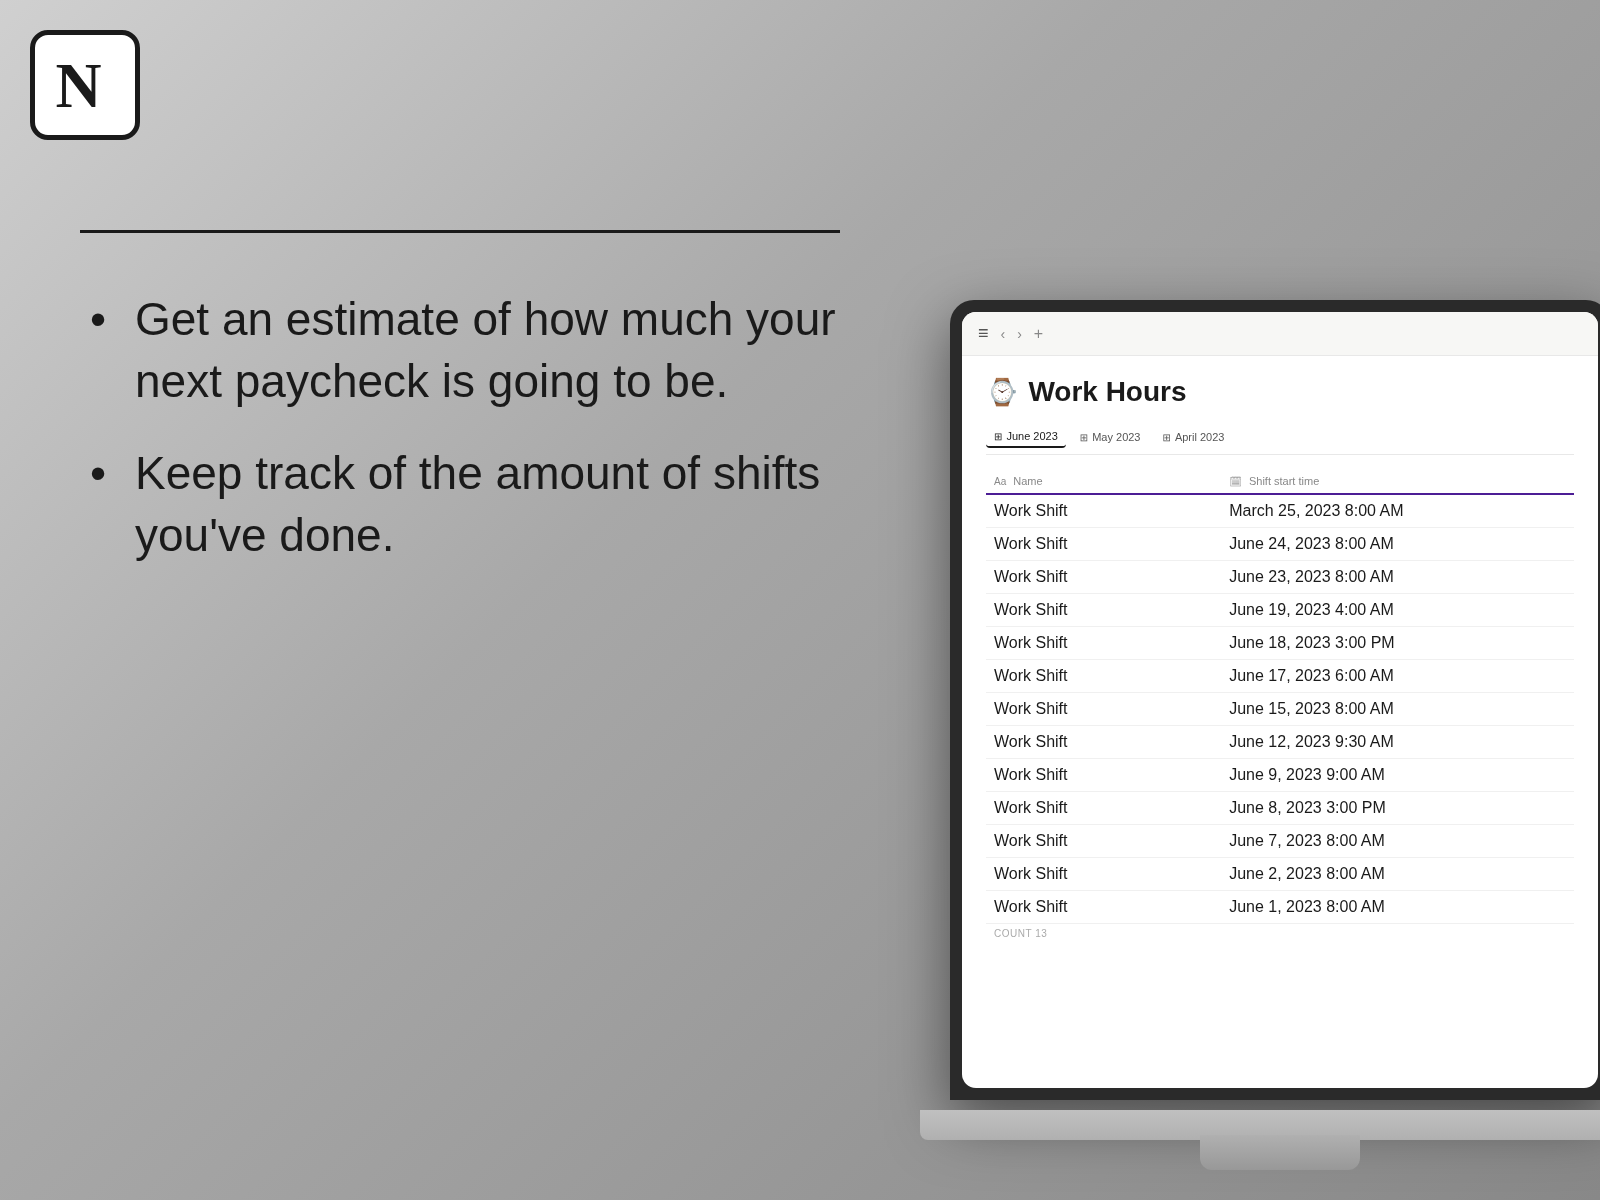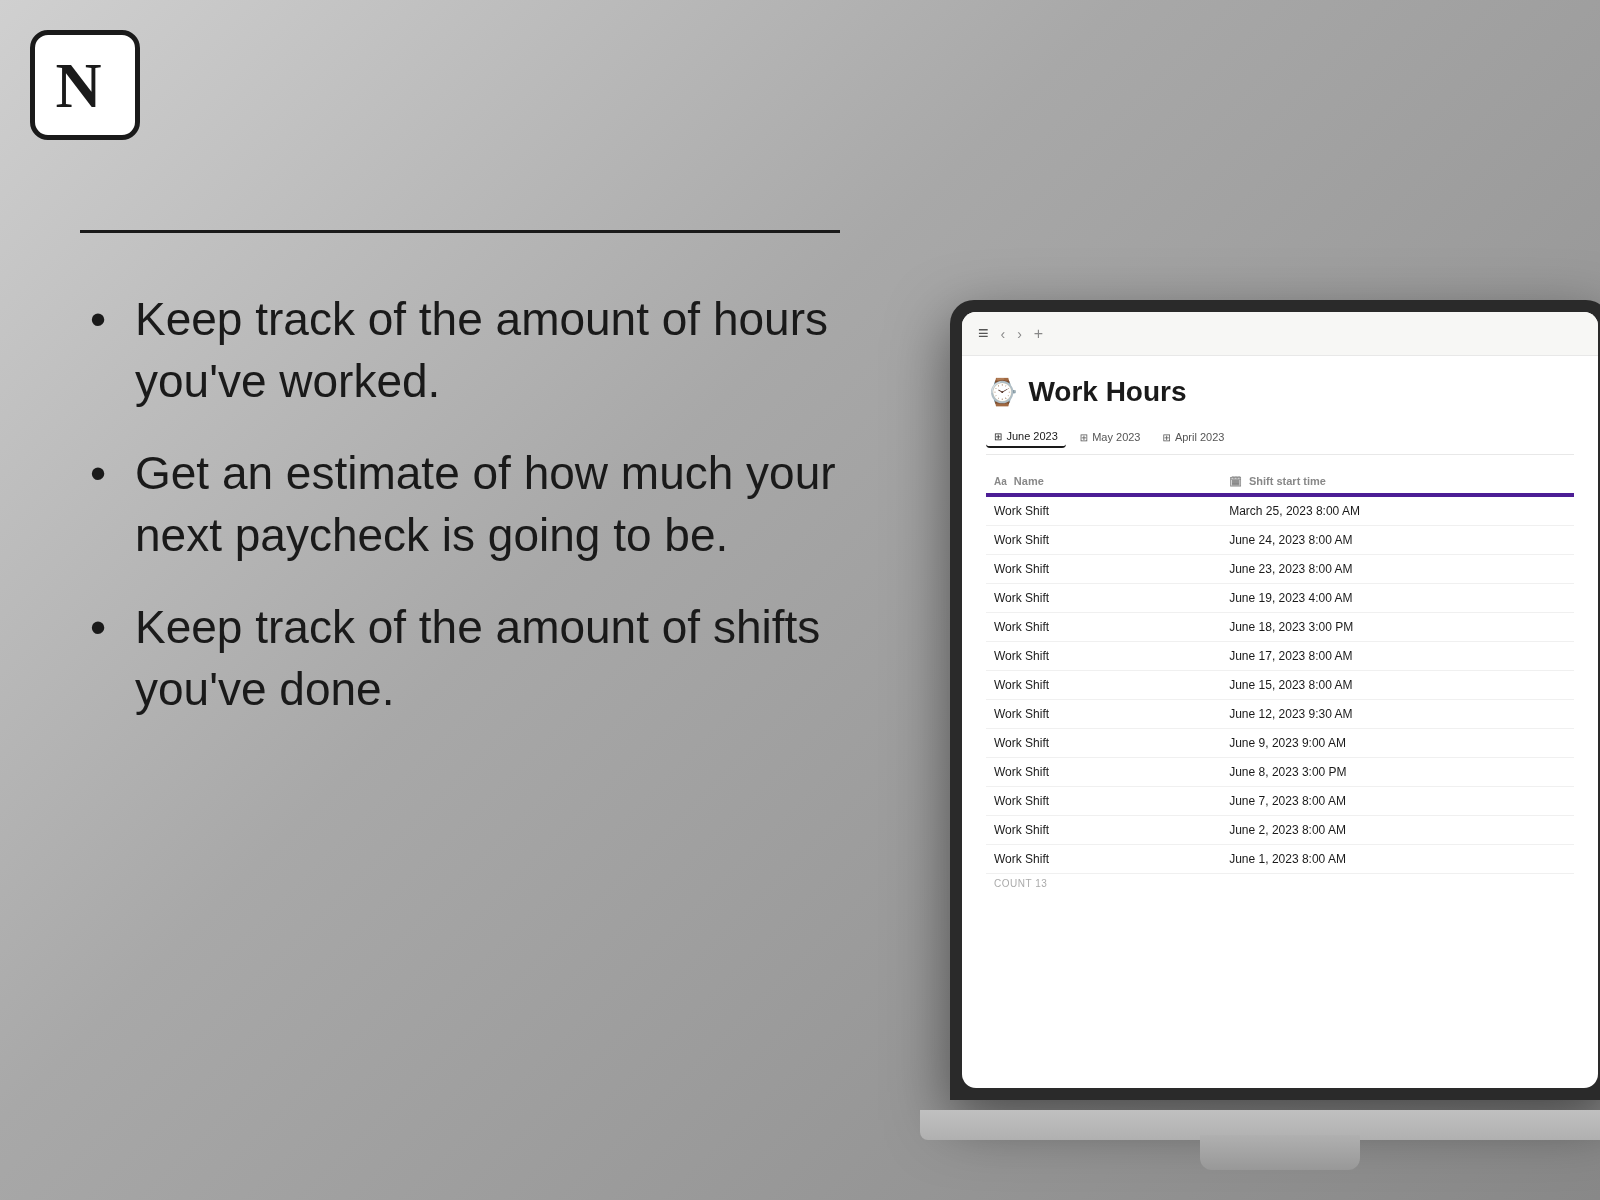--- a/index.html
+++ b/index.html
@@ -227,28 +227,28 @@
     }
 
     .notion-table {
       width: 100%;
       border-collapse: collapse;
     }
 
     .notion-table th {
       font-size: 11px;
       color: #888;
-      font-weight: 700;
+      font-weight: 400;
       text-align: left;
       padding: 6px 8px;
-      border-bottom: 4px solid #4c1d95;
+      border-bottom: 2px solid #4c1d95;
     }
 
     .notion-table td {
-      font-size: 12px;
+      font-size: 16px;
       color: #1a1a1a;
       padding: 7px 8px;
       border-bottom: 1px solid #f0f0f0;
       margin-top: 7px;
     }
 
     .col-name {
       width: 40%;
     }
 
@@ -283,21 +283,20 @@
   <div class="notion-logo-box">
     <svg viewBox="0 0 100 100" xmlns="http://www.w3.org/2000/svg">
       <text x="10" y="78" font-size="85" font-weight="900" font-family="Georgia, serif" fill="#1a1a1a">N</text>
     </svg>
   </div>
 </div>
 
 <div class="left-content">
   <div class="title-divider"></div>
   <ul class="bullet-list">
-  <li>Keep track of the amount of hours you've worked.</li>
       <li>Get an estimate of how much your next paycheck is going to be.</li>
       <li>Keep track of the amount of shifts you've done.</li>
     </ul>
 </div>
 
 <div class="laptop-wrapper">
   <div class="laptop-screen-outer">
     <div class="laptop-screen-inner">
       <div class="notion-ui">
 
@@ -359,21 +358,21 @@
                 <tr>
       <td class="col-name">Work Shift</td>
       <td class="col-date">June 19, 2023 4:00 AM</td>
     </tr>
                 <tr>
       <td class="col-name">Work Shift</td>
       <td class="col-date">June 18, 2023 3:00 PM</td>
     </tr>
                 <tr>
       <td class="col-name">Work Shift</td>
-      <td class="col-date">June 17, 2023 8:00 AM</td>
+      <td class="col-date">June 17, 2023 6:00 AM</td>
     </tr>
                 <tr>
       <td class="col-name">Work Shift</td>
       <td class="col-date">June 15, 2023 8:00 AM</td>
     </tr>
                 <tr>
       <td class="col-name">Work Shift</td>
       <td class="col-date">June 12, 2023 9:30 AM</td>
     </tr>
                 <tr>

